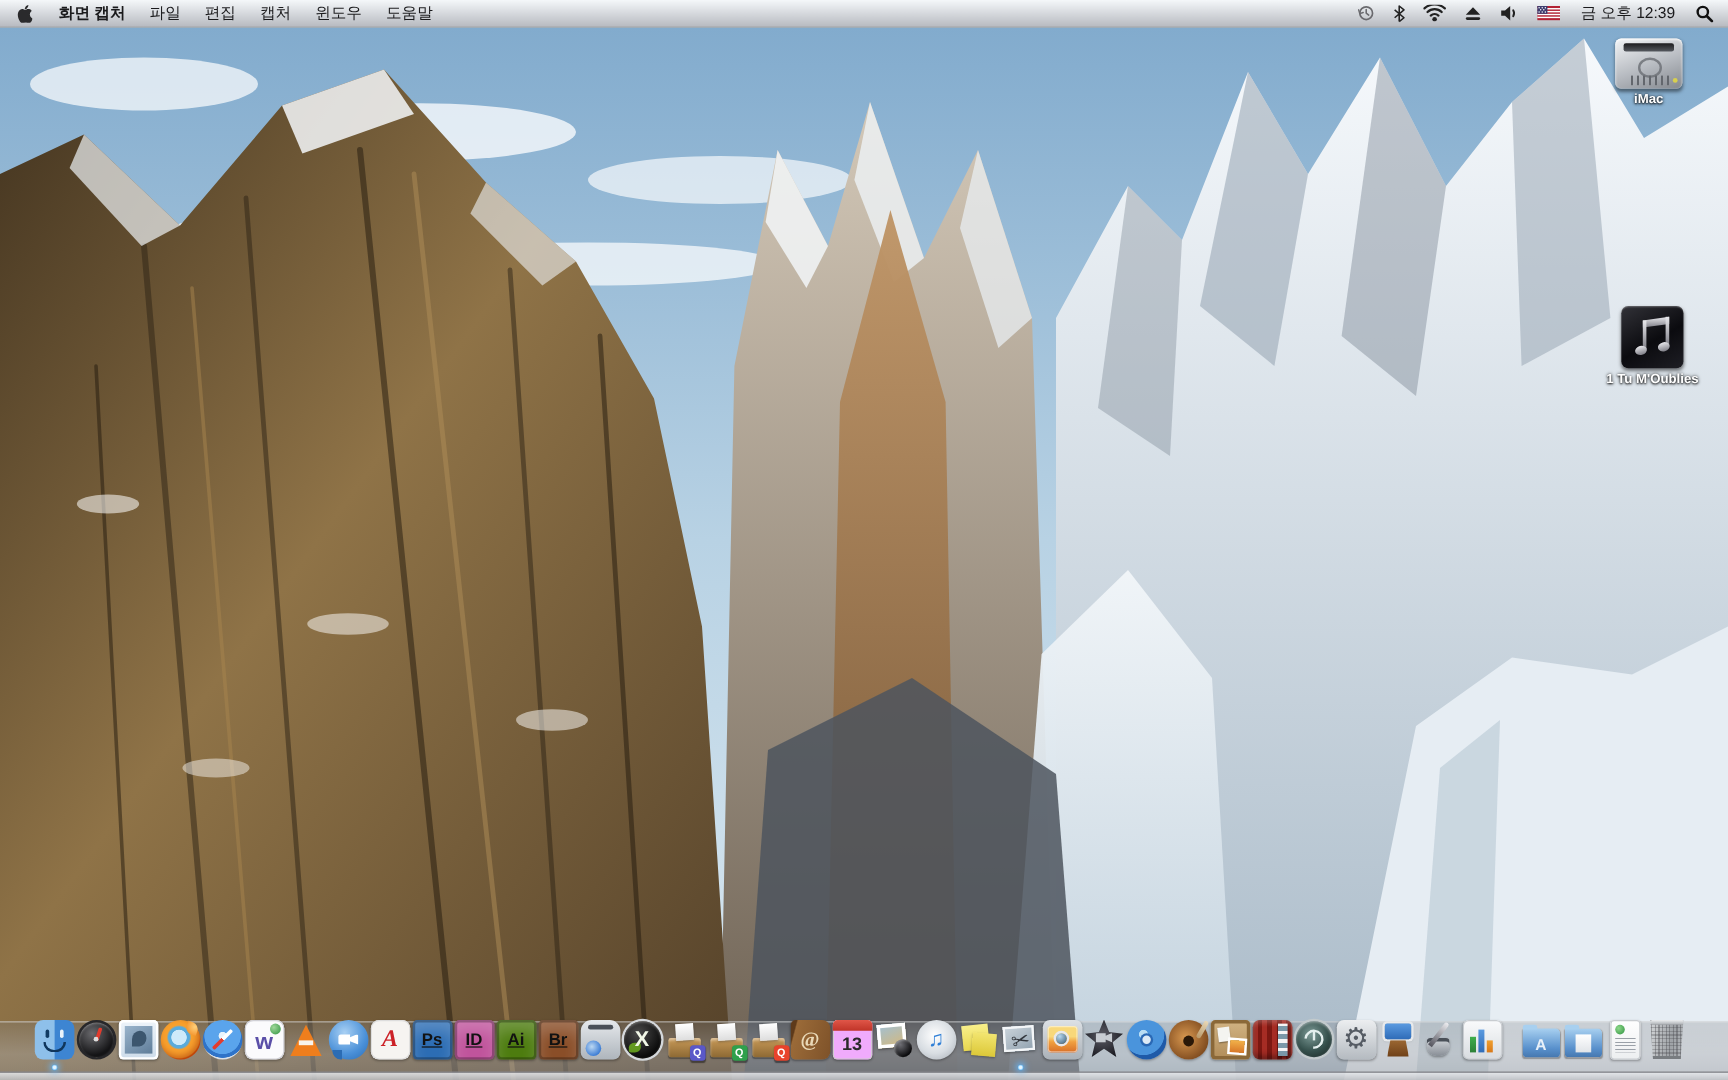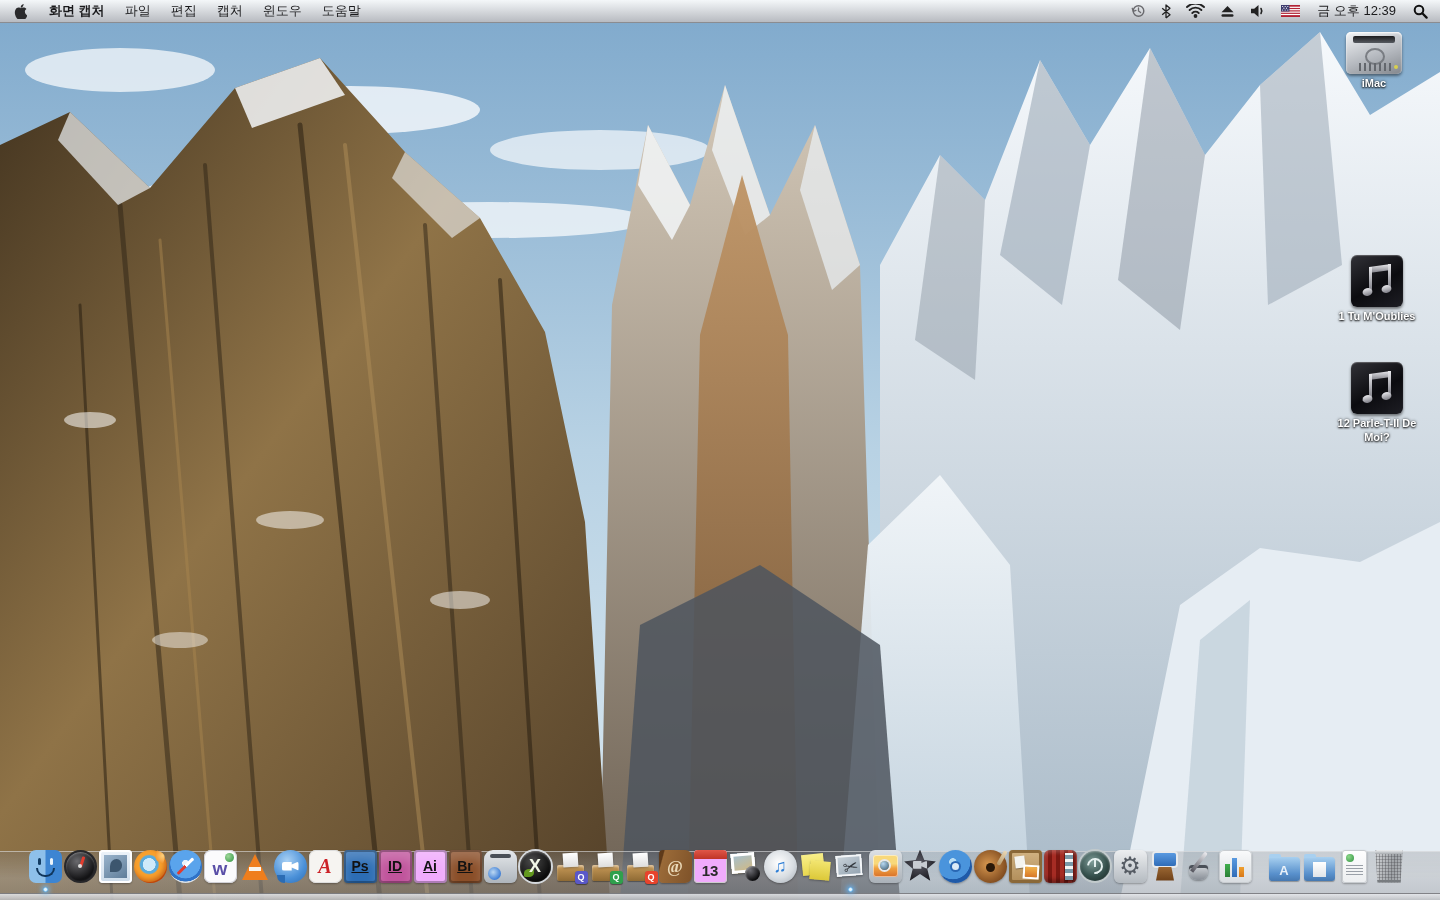--- a/index.html
+++ b/index.html
@@ -387,32 +387,20 @@
         <polygon points="12,6 34,3 34,9 12,12" fill="url(#ng)"></polygon>
         <rect x="12" y="6" width="3" height="24" fill="url(#ng)"></rect>
         <rect x="31" y="3" width="3" height="24" fill="url(#ng)"></rect>
         <ellipse cx="10.5" cy="31" rx="5" ry="3.8" fill="url(#ng)" transform="rotate(-15 10.5 31)"></ellipse>
         <ellipse cx="29.5" cy="28" rx="5" ry="3.8" fill="url(#ng)" transform="rotate(-15 29.5 28)"></ellipse>
       </svg>
     </span>
     <div class="desk-label">1 Tu M'Oublies</div>
   </div>
 
-  <div class="desk-icon" style="left:1317px;top:362px;width:120px;">
-    <span class="music-sq">
-      <svg width="40" height="40" viewBox="0 0 40 40">
-        <polygon points="12,6 34,3 34,9 12,12" fill="url(#ng)"></polygon>
-        <rect x="12" y="6" width="3" height="24" fill="url(#ng)"></rect>
-        <rect x="31" y="3" width="3" height="24" fill="url(#ng)"></rect>
-        <ellipse cx="10.5" cy="31" rx="5" ry="3.8" fill="url(#ng)" transform="rotate(-15 10.5 31)"></ellipse>
-        <ellipse cx="29.5" cy="28" rx="5" ry="3.8" fill="url(#ng)" transform="rotate(-15 29.5 28)"></ellipse>
-      </svg>
-    </span>
-    <div class="desk-label" style="max-width:96px;margin-left:auto;margin-right:auto;">12 Parle-T-Il De Moi?</div>
-  </div>
 
   <div class="dock">
     <div class="dock-bg"></div>
     <div class="dock-items">
         <div class="dock-item" title="Finder">
     <span class="ic di-finder"></span>
     <span class="dot"></span>
   </div>
         <div class="dock-item" title="Dashboard">
     <span class="ic di-dashboard"></span>
@@ -456,21 +444,21 @@
           </span>
 
   </div>
         <div class="dock-item" title="Adobe InDesign">
     <span class="ic di-adobe" style="background: rgb(192, 84, 156);">
             <span class="glyph">ID</span>
           </span>
 
   </div>
         <div class="dock-item" title="Adobe Illustrator">
-    <span class="ic di-adobe" style="background: #f0abfc;">
+    <span class="ic di-adobe" style="background: #4d7c0f;">
             <span class="glyph">Ai</span>
           </span>
 
   </div>
         <div class="dock-item" title="Adobe Bridge">
     <span class="ic di-adobe" style="background: rgb(138, 78, 40);">
             <span class="glyph">Br</span>
           </span>
 
   </div>

